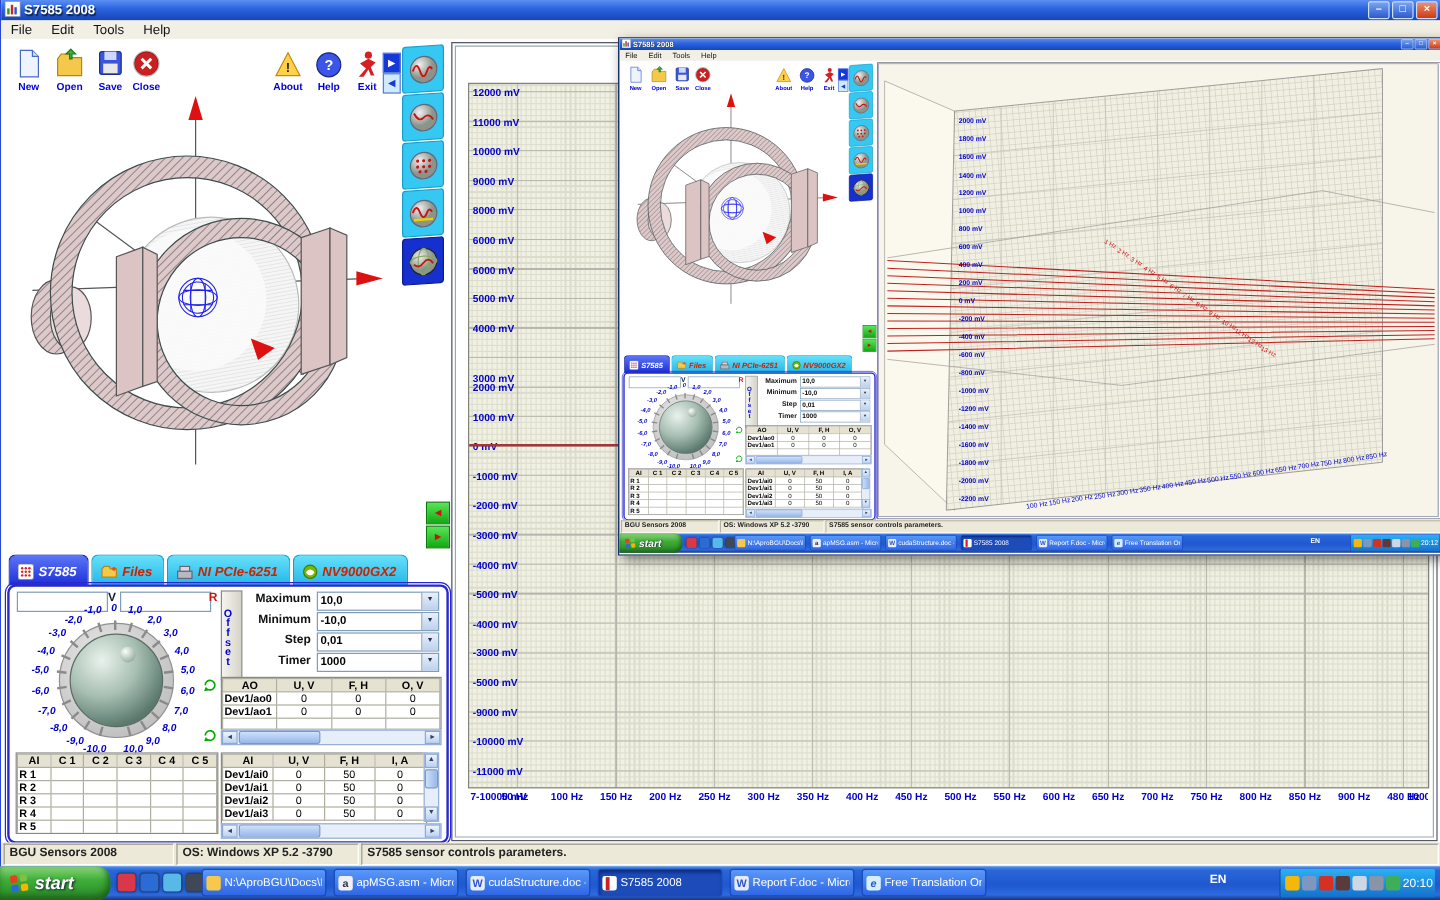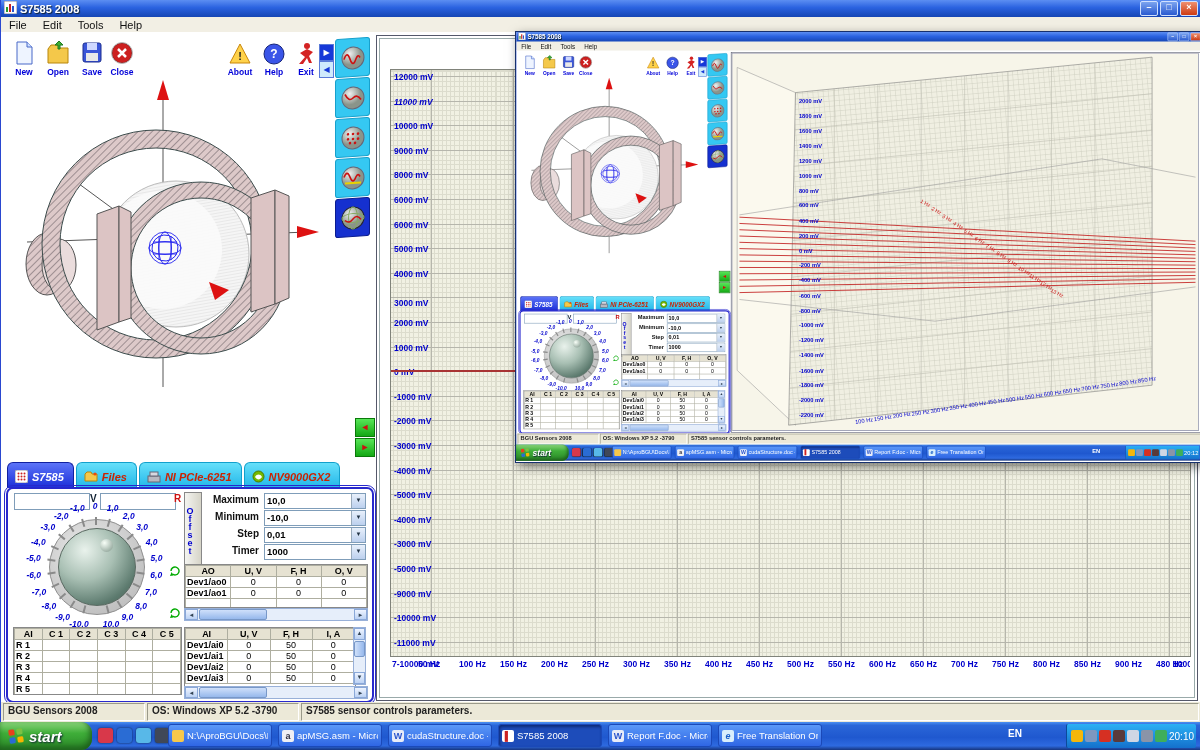--- a/index.html
+++ b/index.html
@@ -304,29 +304,29 @@
           <polygon points="150,8 144,28 156,28"></polygon>
           <polygon points="306,160 284,154 284,166"></polygon>
           <polygon points="196,210 216,218 202,228"></polygon>
         </g>
       </svg>
 
       <div class="chart-panel">
         <div class="chart-area">
               <div class="chart-grid">
                 <span class="ytick" style="top: 2px;">12000 mV</span>
-                <span class="ytick" style="top: 26.6px; font-style: italic;">11000 mV</span>
+                <span class="ytick" style="top: 26.6px;">11000 mV</span>
                 <span class="ytick" style="top: 51.2px;">10000 mV</span>
                 <span class="ytick" style="top: 75.8px;">9000 mV</span>
                 <span class="ytick" style="top: 100.4px;">8000 mV</span>
                 <span class="ytick" style="top: 125px;">6000 mV</span>
                 <span class="ytick" style="top: 149.6px;">6000 mV</span>
                 <span class="ytick" style="top: 174.2px;">5000 mV</span>
                 <span class="ytick" style="top: 198.8px;">4000 mV</span>
-                <span class="ytick" style="top: 228px;">3000 mV</span>
+                <span class="ytick" style="top: 240px;">3000 mV</span>
                 <span class="ytick" style="top: 248px;">2000 mV</span>
                 <span class="ytick" style="top: 272.6px;">1000 mV</span>
                 <span class="ytick" style="top: 297.2px;">0 mV</span>
                 <span class="ytick" style="top: 321.8px;">-1000 mV</span>
                 <span class="ytick" style="top: 346.4px;">-2000 mV</span>
                 <span class="ytick" style="top: 371px;">-3000 mV</span>
                 <span class="ytick" style="top: 395.6px;">-4000 mV</span>
                 <span class="ytick" style="top: 420.2px;">-5000 mV</span>
                 <span class="ytick" style="top: 444.8px;">-4000 mV</span>
                 <span class="ytick" style="top: 469.4px;">-3000 mV</span>

